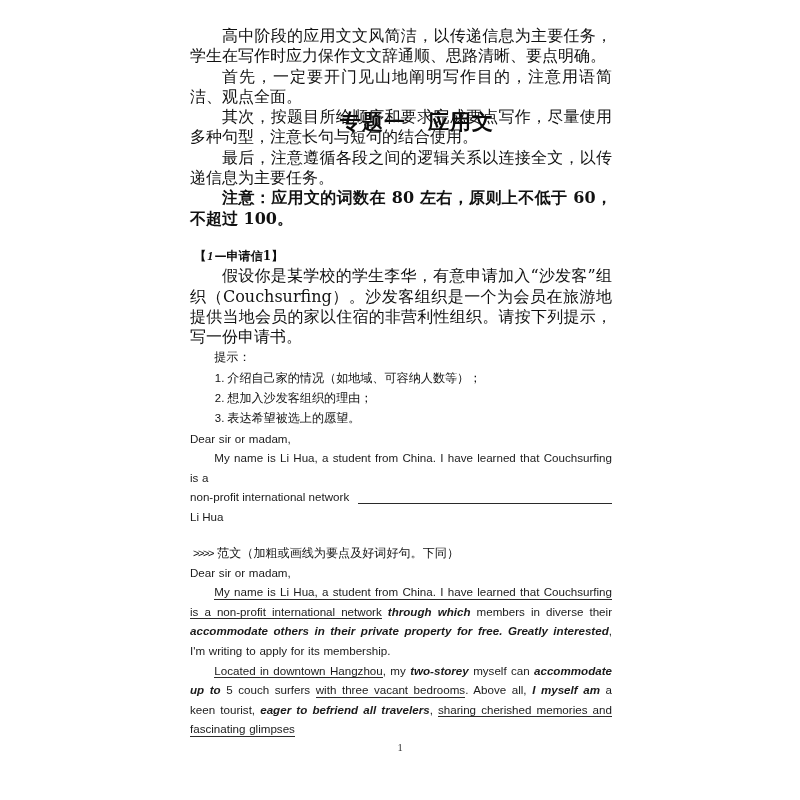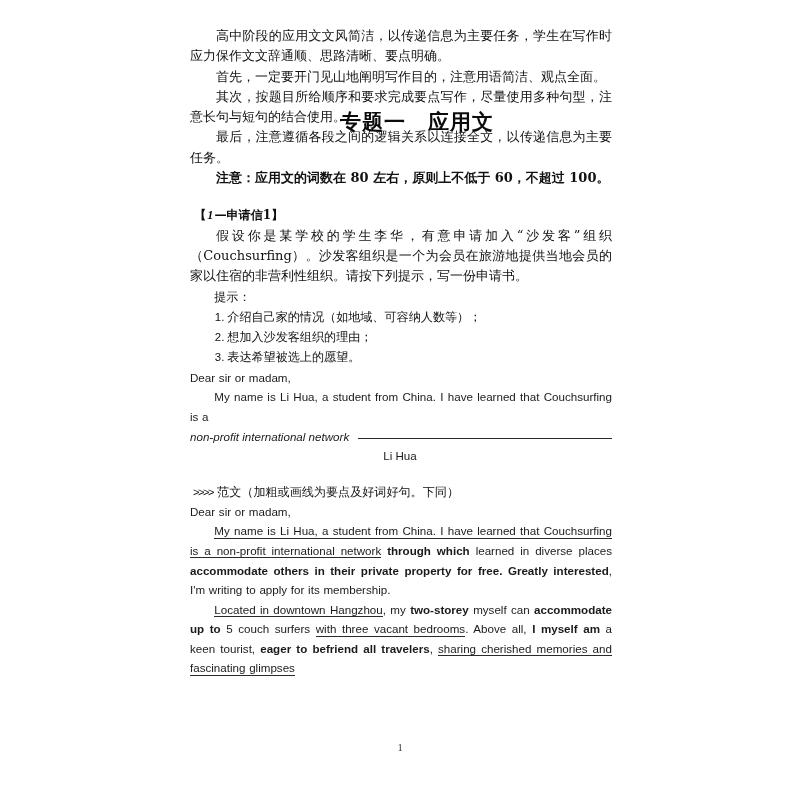--- a/index.html
+++ b/index.html
@@ -39,21 +39,21 @@
     font-weight: bold;
     letter-spacing: 1px;
     line-height: 1.3;
     color: #0b0b0b;
     padding-left: 34px;
   }
 
   
   .cn {
     font-family: "DejaVu Serif", "Liberation Serif", serif;
-    font-size: 13px;
+    font-size: 16px;
     line-height: 20.3px;
     text-align: justify;
     text-justify: inter-ideograph;
     margin: 0;
     color: #111;
   }
   .cn.indent { text-indent: 2em; }
   .intro-block { margin-top: 26px; }
   .intro-block .cn + .cn { margin-top: 0; }
 
@@ -105,45 +105,44 @@
   .en {
     font-family: "Liberation Sans", "DejaVu Sans", sans-serif;
     font-size: 11.6px;
     line-height: 19.6px;
     margin: 0;
     text-align: justify;
     color: #1a1a1a;
     word-spacing: 0.5px;
   }
   .en.indent { text-indent: 2.1em; }
-  .en b { font-weight: bold; }
+  .en b { font-weight: bold; font-style: italic; }
   .en u {
     text-decoration: none;
     border-bottom: 1px solid #2a2a2a;
     padding-bottom: 0.5px;
   }
   .sig {
     font-family: "Liberation Sans", "DejaVu Sans", sans-serif;
     font-size: 11.6px;
     line-height: 19.6px;
-    text-align: center;
+    text-align: left;
     margin: 0;
     padding-right: 2px;
     color: #1a1a1a;
   }
 
   
   .rule-line {
     display: flex;
-    align-items: center;
+    align-items: flex-end;
     font-family: "Liberation Sans", "DejaVu Sans", sans-serif;
     font-size: 11.6px;
     line-height: 19.6px;
     color: #1a1a1a;
-    font-style: italic;
   }
   .rule-line .txt { white-space: nowrap; }
   .rule-line .rule {
     flex: 1 1 auto;
     border-bottom: 1px solid #2a2a2a;
     margin-left: 9px;
     position: relative;
     top: -3px;
     height: 11px;
   }
@@ -211,21 +210,21 @@
       <span class="rule"></span>
     </div>
     <p class="sig">Li Hua</p>
 
     <div class="gap-md"></div>
 
     <p class="marker"><span class="arrows">&gt;&gt;&gt;&gt;</span><span>范文（加粗或画线为要点及好词好句。下同）</span></p>
 
     <p class="en">Dear sir or madam,</p>
 
-    <p class="en indent"><u>My name is Li Hua, a student from China. I have learned that Couchsurfing is a non-profit international network</u> <b>through which</b> <span>learned in diverse places</span> <b>accommodate others in their private property for free. Greatly interested</b><span>, I'm writing to apply for its membership.</span></p>
+    <p class="en indent"><u>My name is Li Hua, a student from China. I have learned that Couchsurfing is a non-profit international network</u> <b>through which</b> <span>members in diverse their</span> <b>accommodate others in their private property for free. Greatly interested</b><span>, I'm writing to apply for its membership.</span></p>
 
     <p class="en indent"><u>Located in downtown Hangzhou</u><span>, my</span> <b>two-storey</b> <span>myself can</span> <b>accommodate up to</b> <span>5 couch surfers</span> <u>with three vacant bedrooms</u><span>. Above all,</span> <b>I myself am</b> <span>a keen tourist,</span> <b>eager to befriend all travelers</b><span>,</span> <u>sharing cherished memories and fascinating glimpses</u></p>
 
   </div>
 
   <div class="folio">1</div>
 
 </div>
 
 </body></html>

